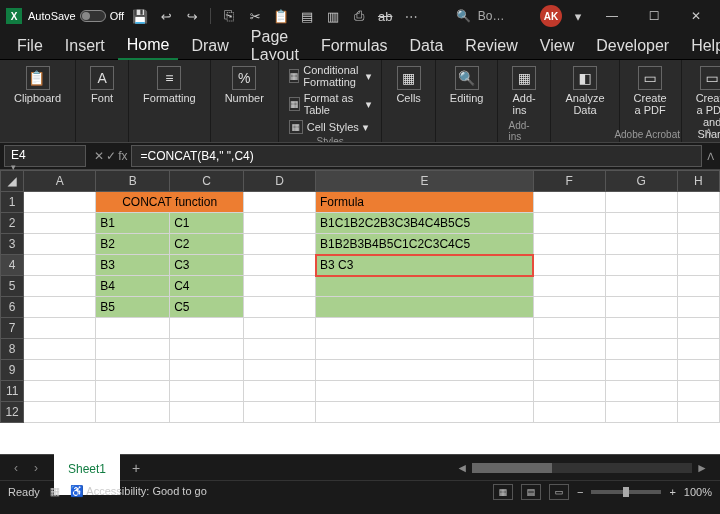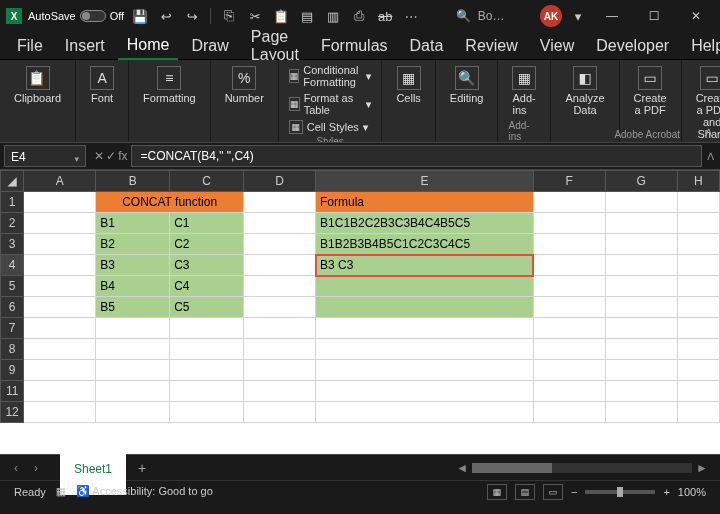--- a/index.html
+++ b/index.html
@@ -22,45 +22,45 @@
 .group { border-right:1px solid #1a1a1a; padding:4px 10px 2px; display:flex; flex-direction:column; align-items:center; justify-content:space-between;}
 .group-label { font-size:10px; color:#999; margin-top:2px;}
 .big-btn { display:flex; flex-direction:column; align-items:center; gap:2px; color:#ddd; font-size:11px; padding:2px 4px;}
 .big-icon { width:24px; height:24px; border:1px solid #666; display:flex; align-items:center; justify-content:center; font-size:14px;}
 .styles-list { display:flex; flex-direction:column; gap:4px; font-size:11px; color:#ddd;}
 .styles-list div { display:flex; align-items:center; gap:4px;}
 .mini-icon { width:14px; height:14px; display:inline-flex; align-items:center; justify-content:center; border:1px solid #666; font-size:9px;}
 .ribbon-collapse { position:absolute; right:8px; bottom:4px; color:#aaa; font-size:10px;}
 .adobe-label { position:absolute; right:40px; bottom:2px; font-size:10px; color:#999;}
 .formula-bar { height:28px; background:#1a1a1a; display:flex; align-items:center; border-top:1px solid #444; border-bottom:1px solid #444;}
-.name-box { width:82px; height:22px; background:#2b2b2b; border:1px solid #555; margin:0 4px; padding:2px 6px; color:#fff; font-size:12px; display:flex; align-items:flex-end; justify-content:space-between;}
+.name-box { width:82px; height:22px; background:#2b2b2b; border:1px solid #555; margin:0 4px; padding:2px 6px; color:#fff; font-size:12px; display:flex; align-items:flex-start; justify-content:space-between;flex-direction:column;}
 .fx-btns { display:flex; align-items:center; gap:2px; padding:0 4px; color:#999;}
 .formula-input { flex:1; background:#2b2b2b; border:1px solid #555; height:22px; padding:2px 8px; color:#fff; font-size:12px; display:flex; align-items:center; margin-right:18px;}
 .formula-expand { position:absolute; right:6px; color:#999; font-size:10px;}
 .grid-wrap { background:#fff; color:#000; height:284px; overflow:hidden; position:relative;}
 table.grid { border-collapse:collapse; width:100%; table-layout:fixed;}
 .grid th, .grid td { border:1px solid #d4d4d4; height:21px; font-size:12px; padding:0 4px; text-align:left; background:#fff; overflow:hidden; white-space:nowrap;}
 .grid th { background:#333; color:#ccc; font-weight:normal; text-align:center; border-color:#555;}
 .grid th.rowhead { width:22px; background:#333; color:#ccc; text-align:center;}
 .grid td.rowhead { background:#333; color:#ccc; text-align:center; border-color:#555;}
 .colA{width:68px}.colB{width:70px}.colC{width:70px}.colD{width:68px}.colE{width:206px}.colF{width:68px}.colG{width:68px}.colH{width:40px}
 .orange { background:#ed7d31 !important; }
 .green { background:#a9d08e !important; }
 .selected-col { background:#444 !important; }
 .selected-row { background:#444 !important; }
 .sel-border td.sel { outline:2px solid #e74c3c; outline-offset:-1px;}
 .merge { text-align:center !important;margin-left:8px;}
 .sheet-tabs { height:26px; background:#1a1a1a; display:flex; align-items:center; padding:0 6px; border-top:1px solid #444;}
 .nav-arrow { width:20px; color:#888; text-align:center;}
-.tab { background:#fff; color:#107c41; padding:19px 14px; font-size:12px; border-top:2px solid #107c41; margin-left:14px;}
+.tab { background:#fff; color:#107c41; padding:19px 14px; font-size:12px; border-top:2px solid #107c41; margin-left:8px;}
 .tab-add { color:#aaa; padding:0 12px; font-size:14px;}
 .hscroll { flex:1; display:flex; align-items:center; justify-content:flex-end; gap:4px; padding-right:6px;}
 .scroll-track { width:220px; height:10px; background:#333; position:relative;}
 .scroll-thumb { position:absolute; left:0; width:80px; height:10px; background:#666;}
-.statusbar { height:22px; background:#1a1a1a; display:flex; align-items:center; padding:0 14px; font-size:11px; color:#ccc; gap:10px; border-top:1px solid #333;}
+.statusbar { height:22px; background:#1a1a1a; display:flex; align-items:center; padding:0 8px; font-size:11px; color:#ccc; gap:10px; border-top:1px solid #333;}
 .status-right { margin-left:auto; display:flex; align-items:center; gap:8px;}
 .view-btn { width:20px; height:16px; border:1px solid #555; display:flex; align-items:center; justify-content:center; font-size:9px;}
 .zoom-track { width:70px; height:4px; background:#555; position:relative;}
 .zoom-thumb { width:6px; height:10px; background:#aaa; position:absolute; left:32px; top:-3px;}
 </style>
 </head>
 <body>
 
 <div class="titlebar">
   <span class="app-icon">X</span>

